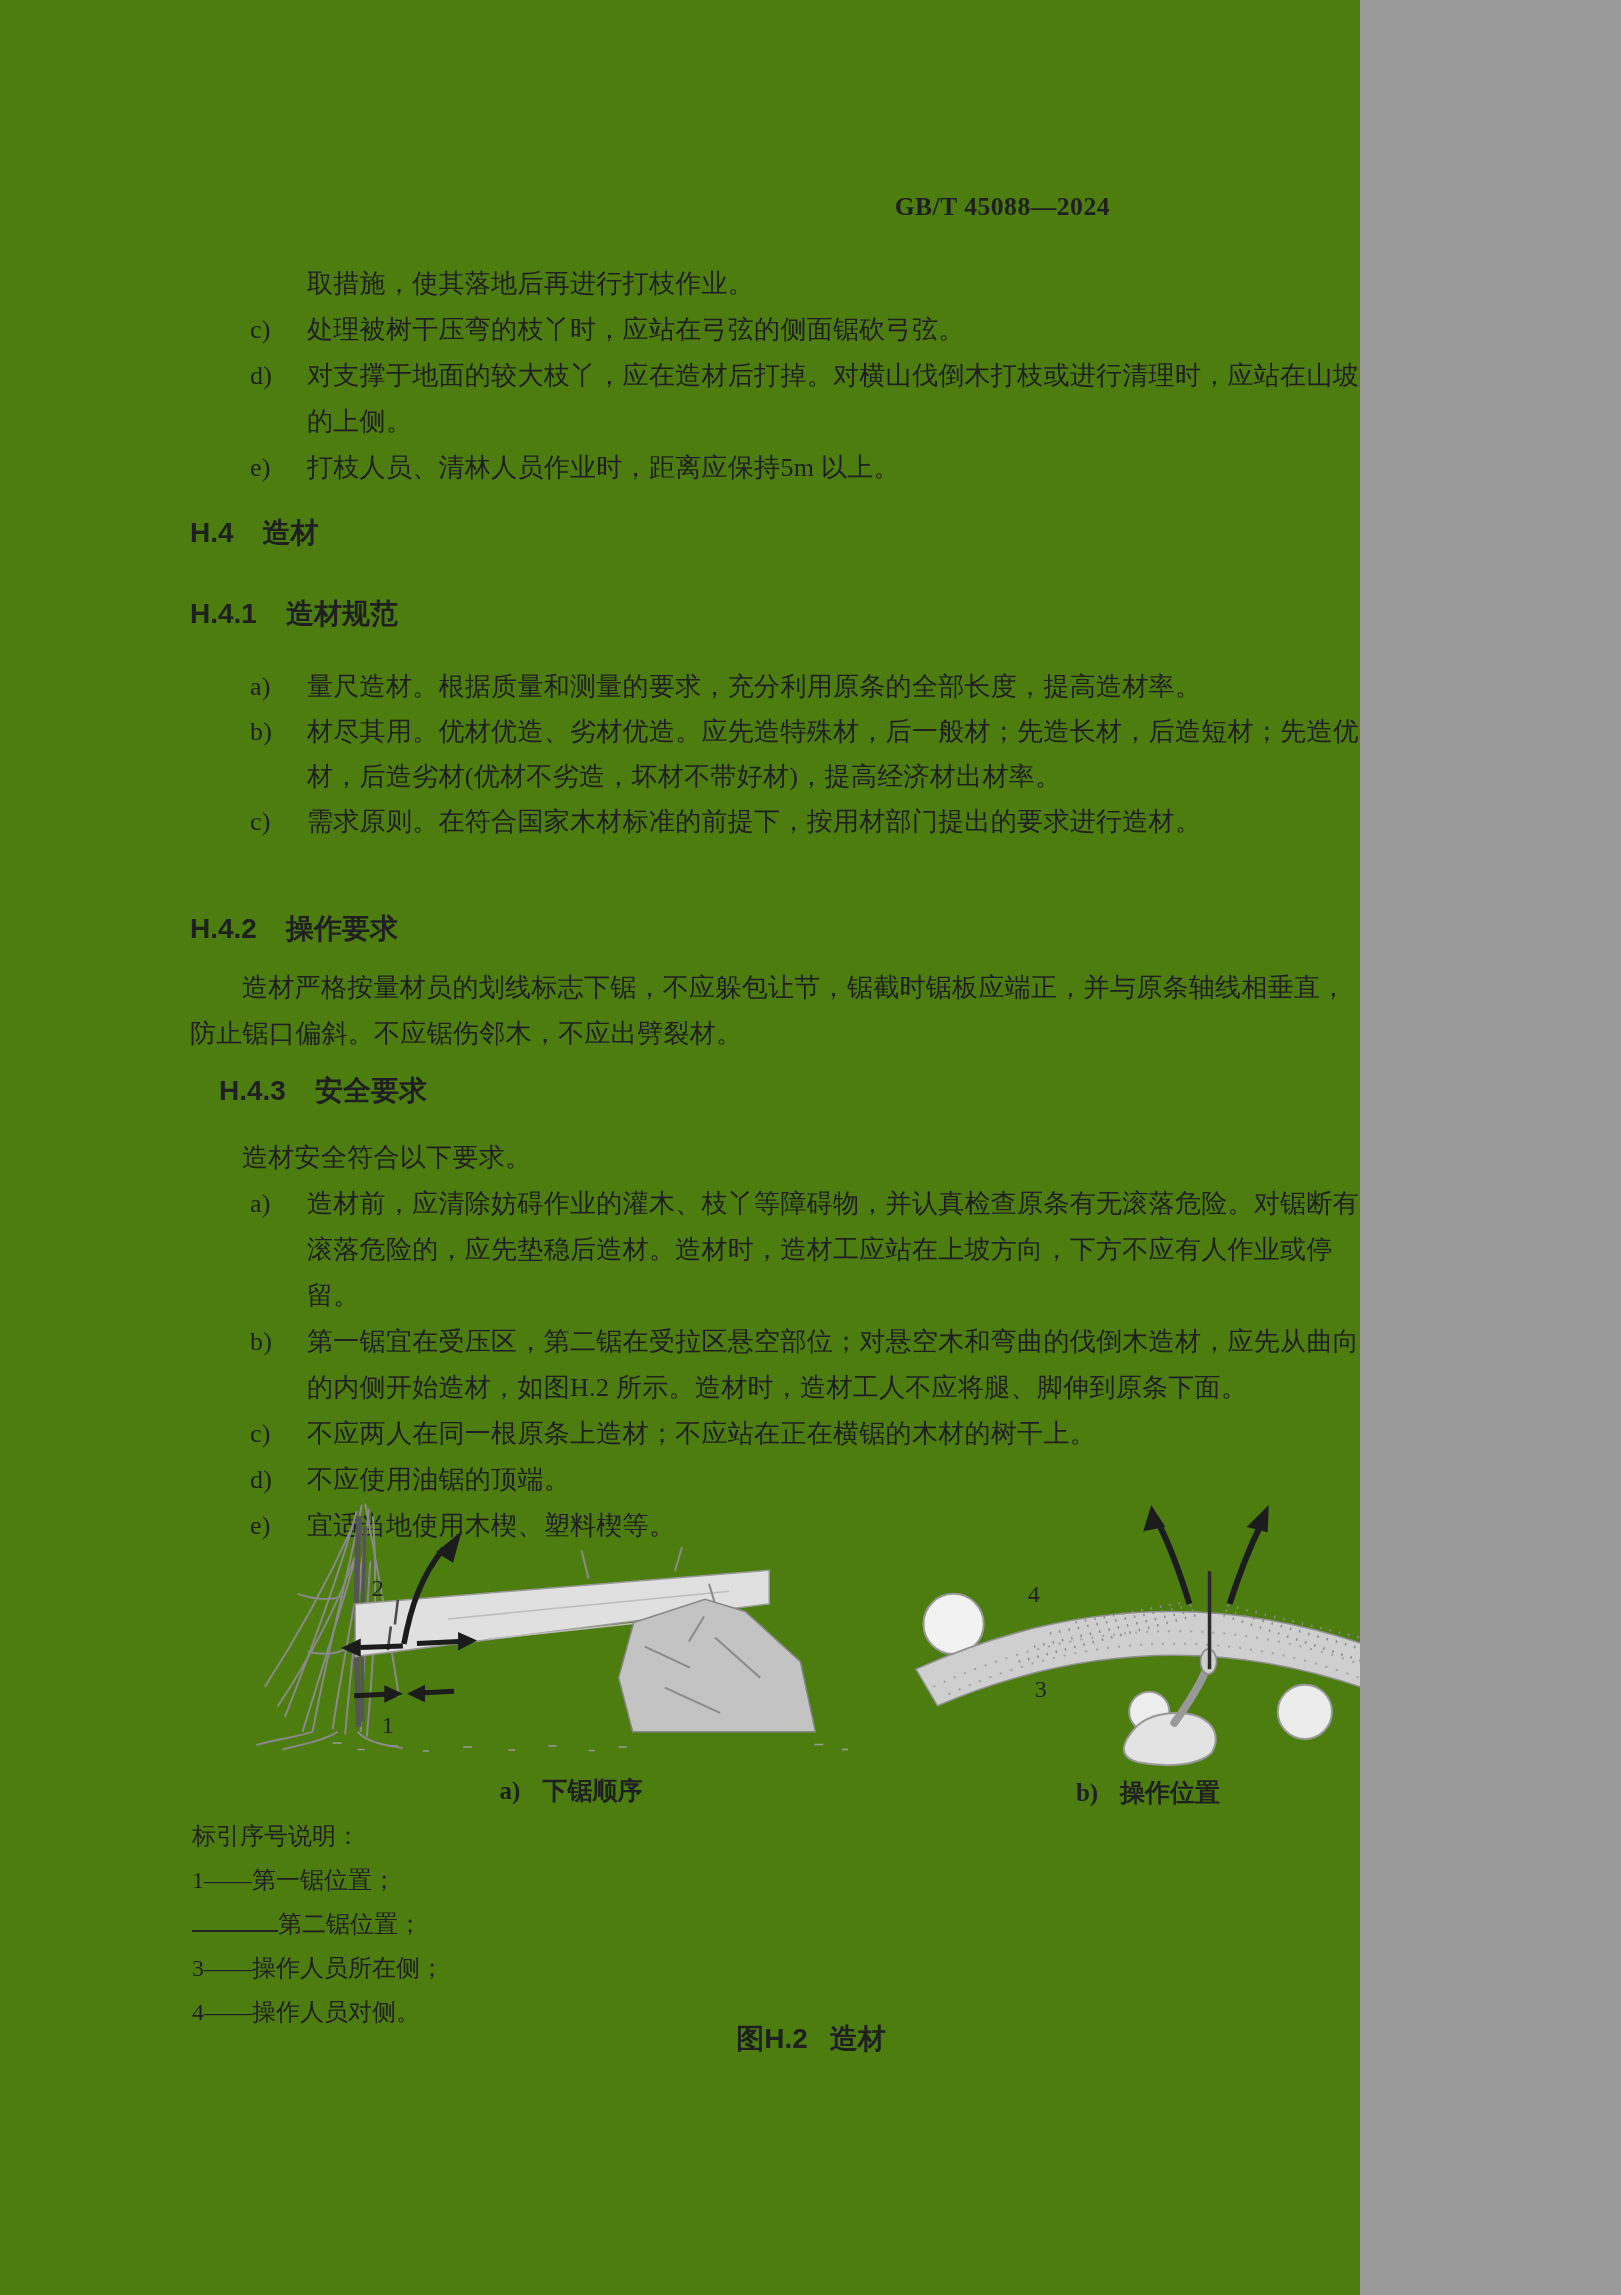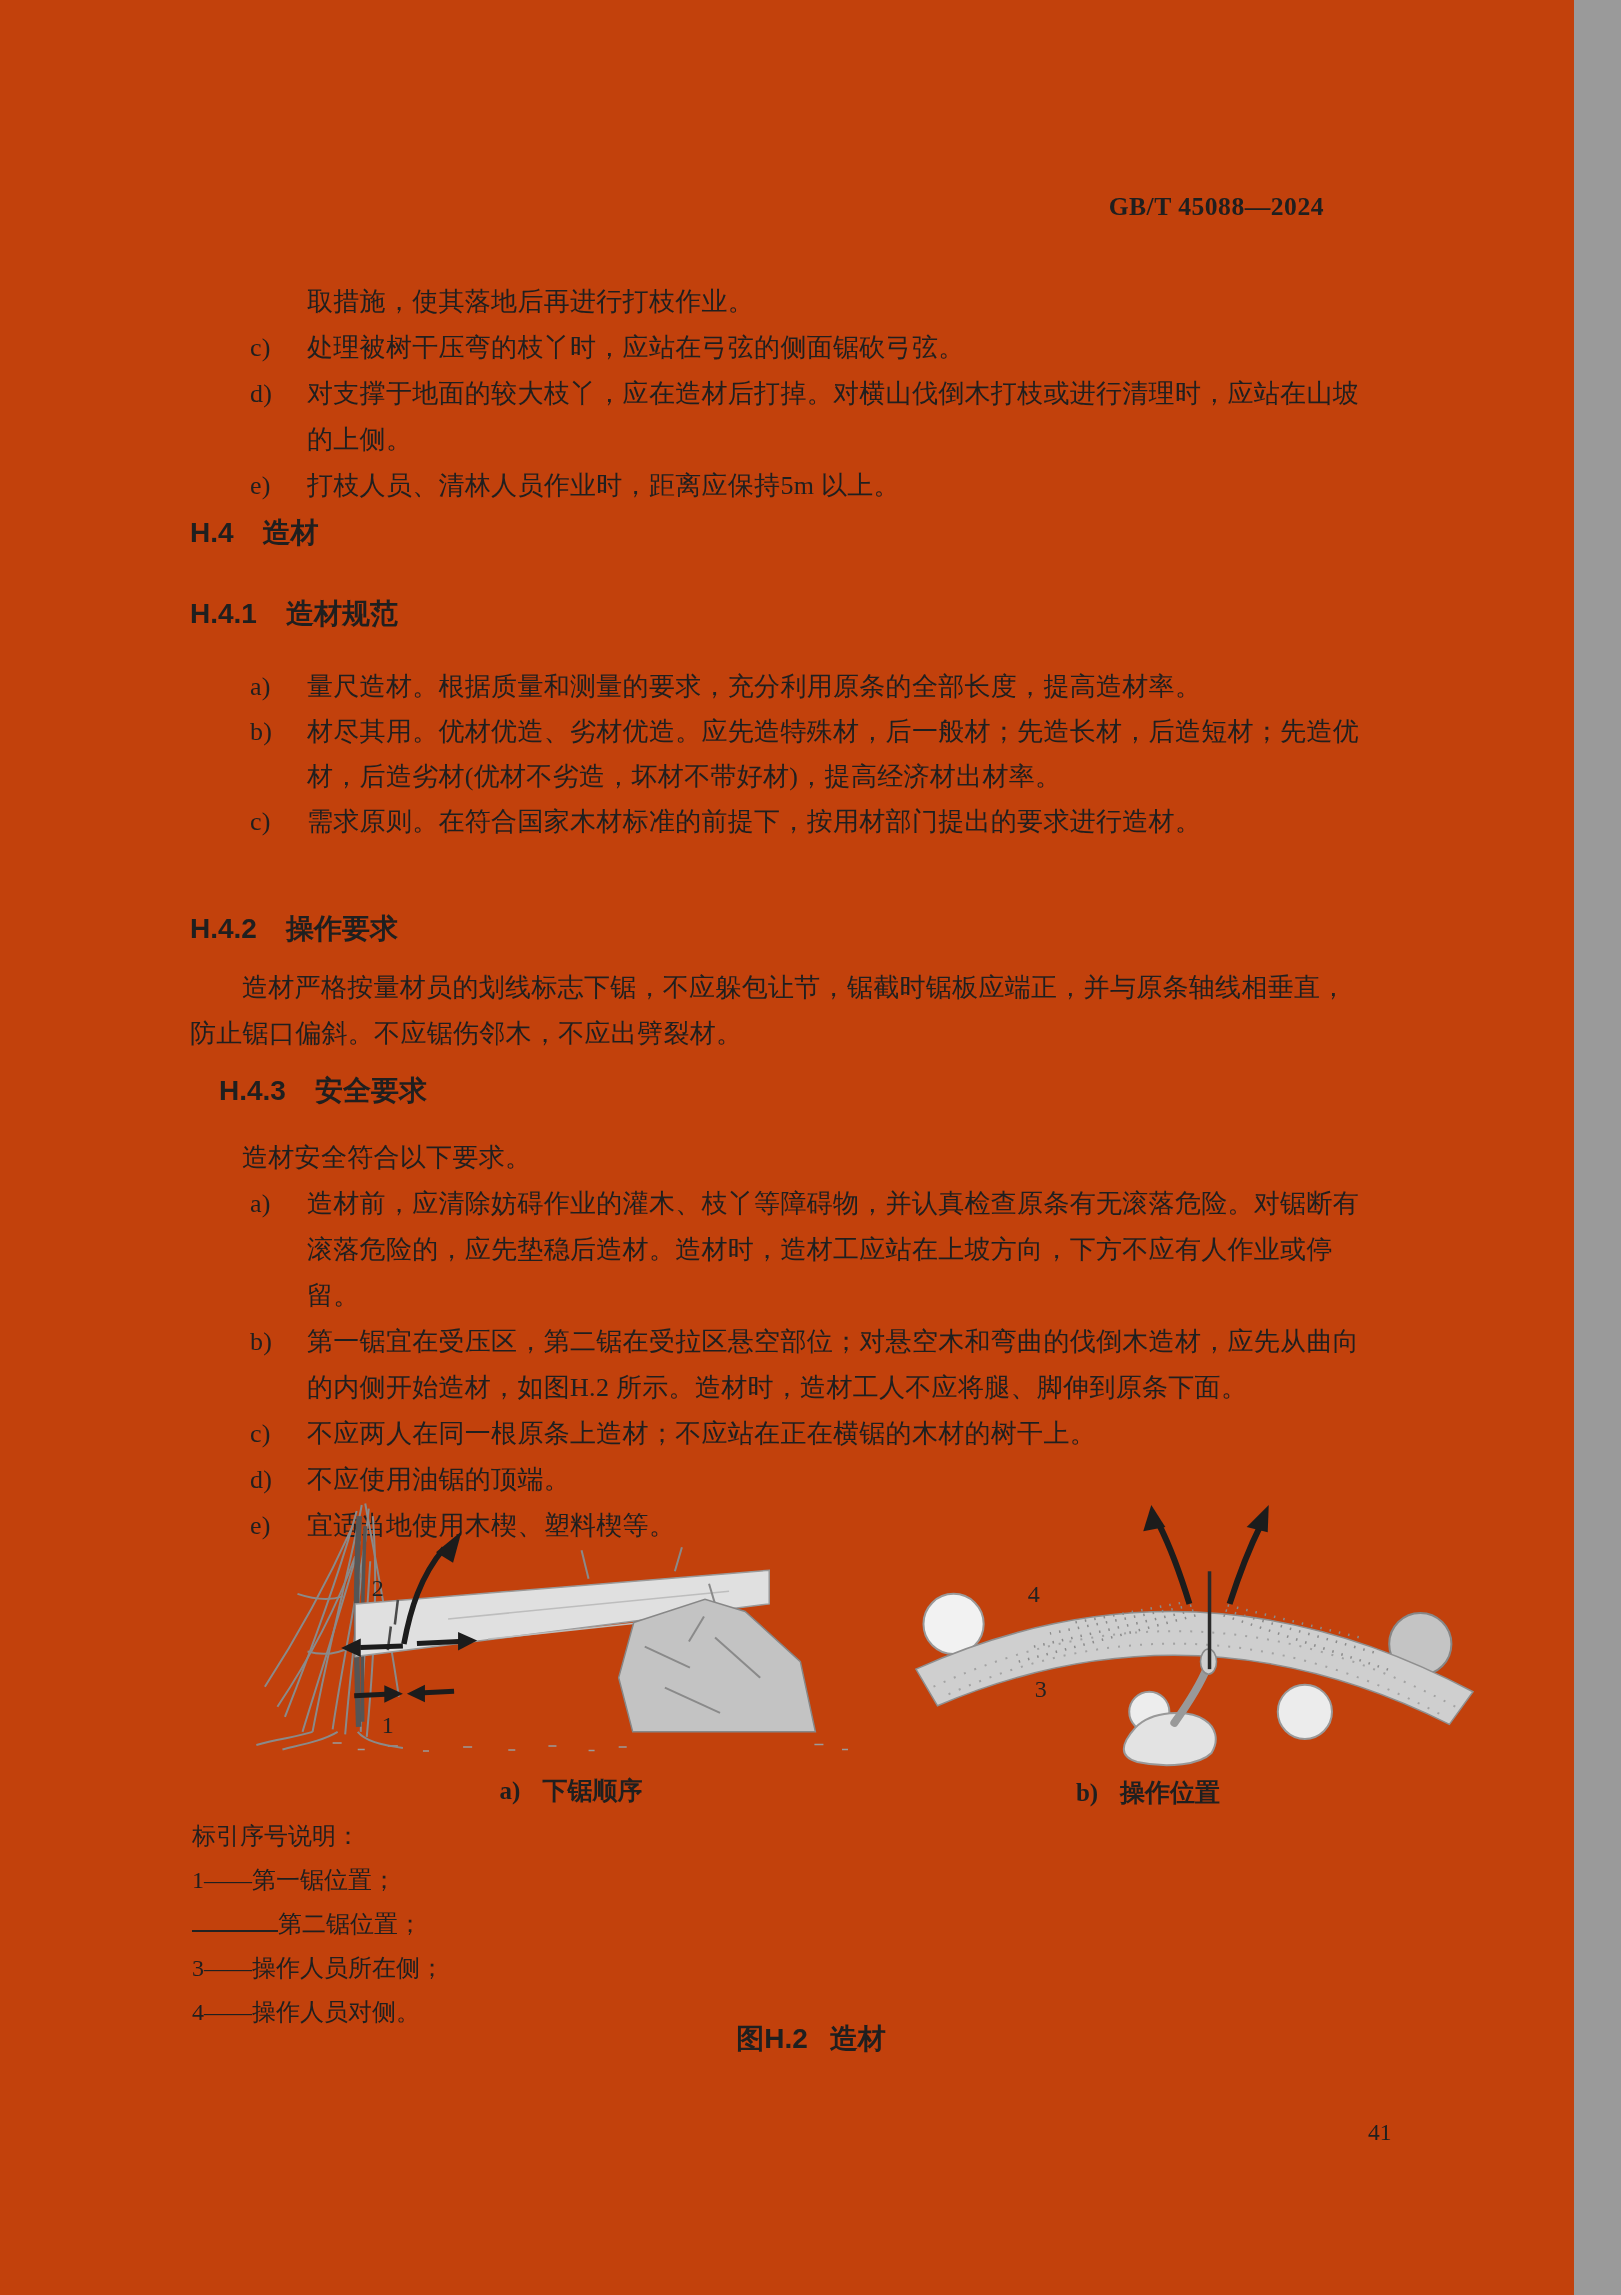--- a/index.html
+++ b/index.html
@@ -1,35 +1,35 @@
 <!DOCTYPE html>
 <html style="font-size:8.3px"><head>
 <meta charset="utf-8">
 <style>
   html,body{margin:0;padding:0;background:#9a9a9a;}
   .page{
     position:relative;
-    width:1574px;height:2295px;
-    background:#c2410c;
+    width:1360px;height:2295px;
+    background:#4d7c0f;
     font-family:"Liberation Serif","DejaVu Serif",serif;
     color:#1f1f1f;
     overflow:hidden;
   }
   .abs{position:absolute;}
   
   .doc-header{
     top:192px;right:250px;
     font-size:25.6px;font-weight:bold;
     letter-spacing:0.5px;
     font-family:"Liberation Serif","DejaVu Serif",serif;
   }
   
   .body-text{font-size:26px;line-height:46px;letter-spacing:0.3px;}
   .col{left:190px;width:1182px;}
-  .cont-line{margin-left:117px;margin-top:18px;}
+  .cont-line{margin-left:117px;}
   .li{display:flex;}
   .li-indent{padding-left:60px;}
   .li-label{flex:0 0 57px;}
   .li-text{flex:1;}
   .para-indent{text-indent:2em;}
   
   .heading{font-size:28px;line-height:37px;}
   .h-num{font-family:Liberation Sans, sans-serif;font-weight:bold;}
   .h-title{font-family:"Liberation Sans","DejaVu Sans",sans-serif;font-weight:bold;margin-left:29px;}
   

